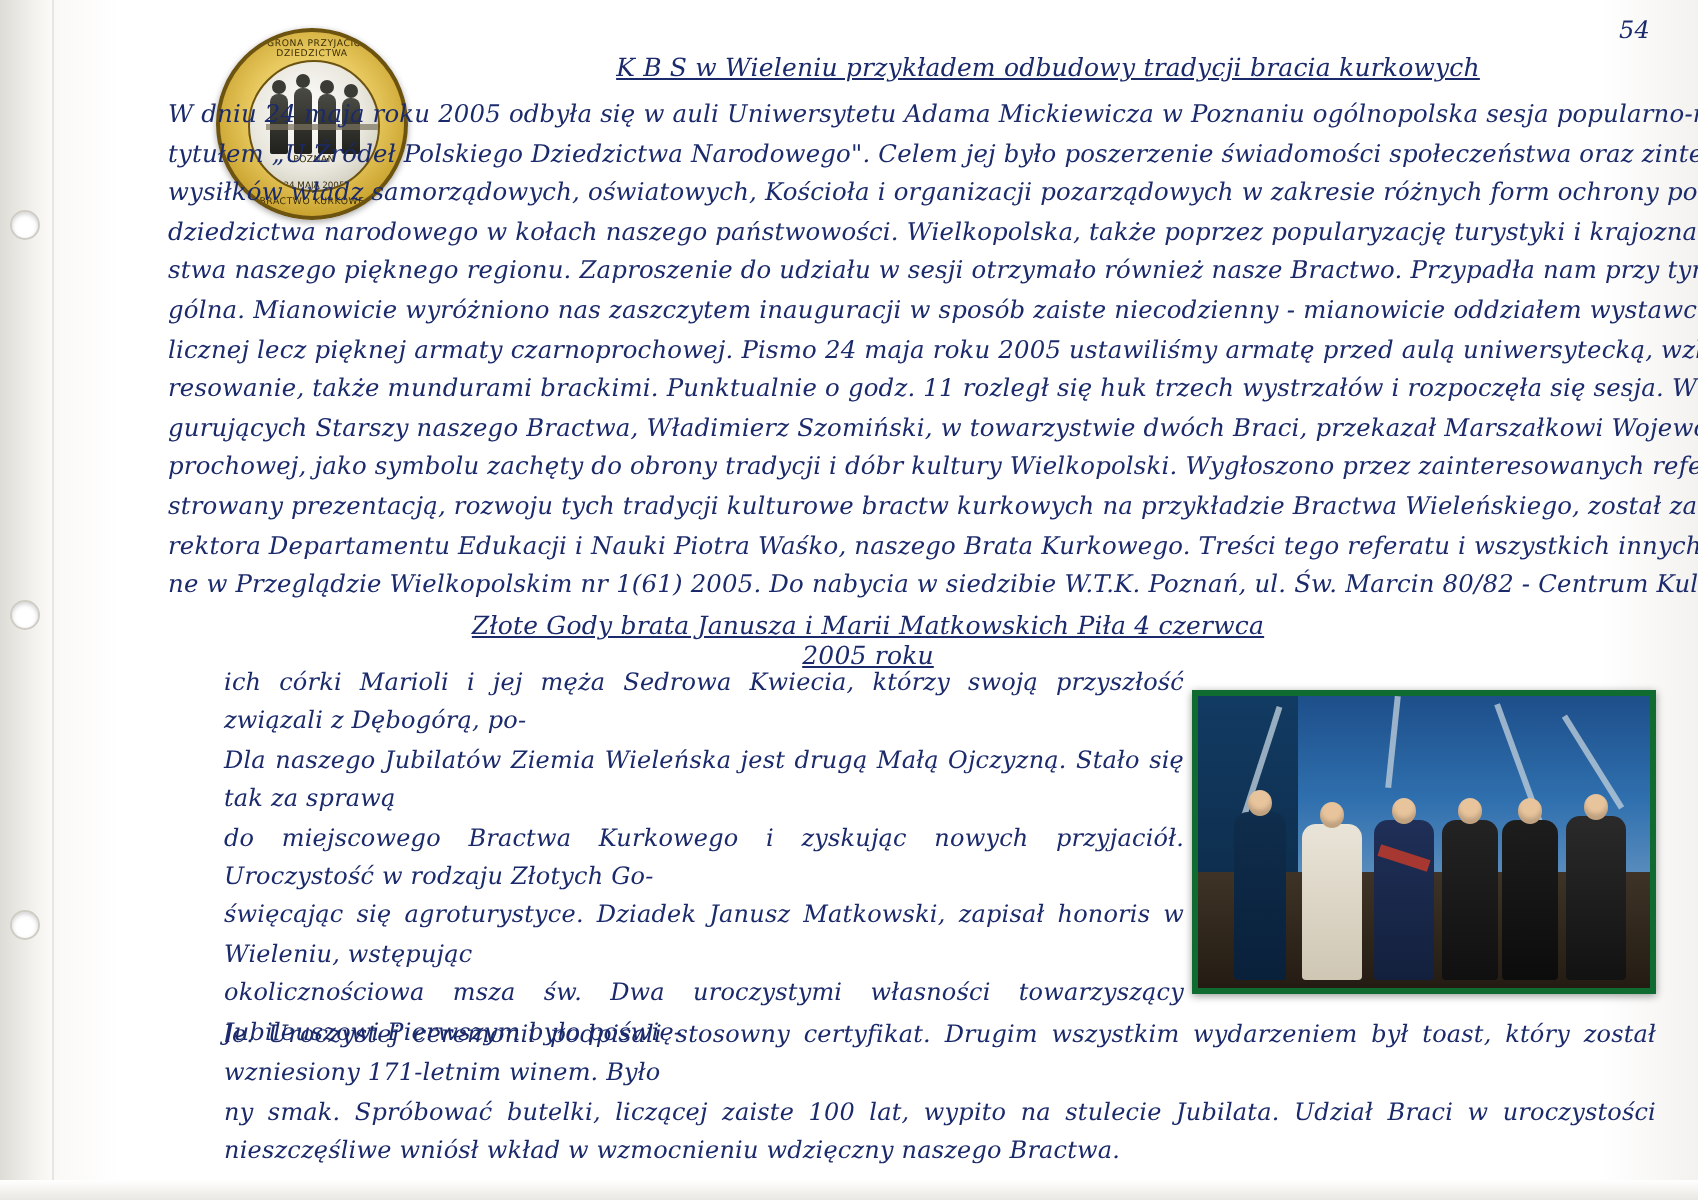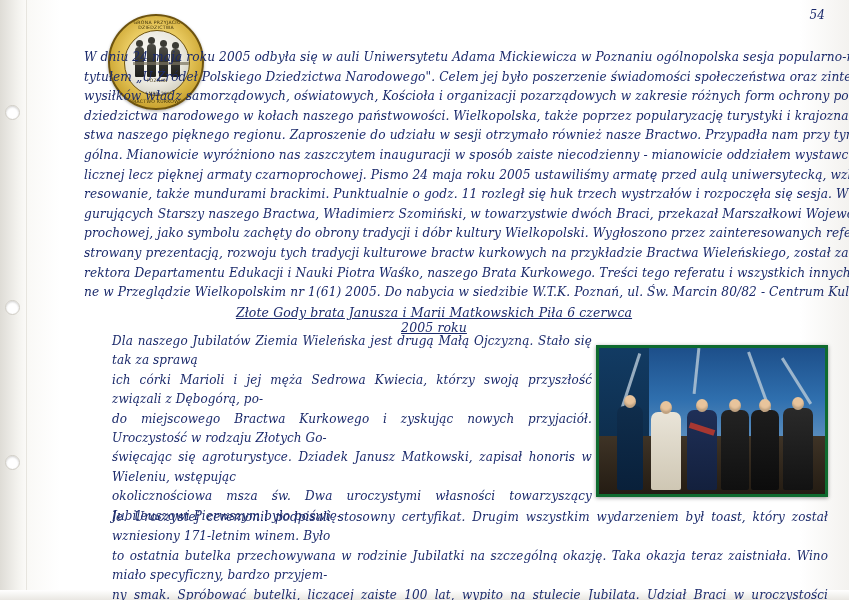--- a/index.html
+++ b/index.html
@@ -245,51 +245,51 @@
         <div class="fig f3"></div>
         <div class="fig f4"></div>
         <div class="ground"></div>
       </div>
       <div class="label-small lbl-top">POZNAŃ</div>
       <div class="label-small lbl-year">24 MAJA 2005</div>
     </div>
     <div class="arc-bottom">BRACTWO KURKOWE</div>
   </div>
 
+  <div class="block hand heading" id="block-a">K B S  w  Wieleniu przykładem odbudowy tradycji bracia kurkowych</div>
 
   <div class="block hand para" id="block-a-body">
     <span class="line">W dniu 24 maja roku 2005 odbyła się w auli Uniwersytetu Adama Mickiewicza w Poznaniu ogólnopolska sesja popularno-naukowa pod</span>
     <span class="line">tytułem „U Źródeł Polskiego Dziedzictwa Narodowego". Celem jej było poszerzenie świadomości społeczeństwa oraz zintegrowanie</span>
     <span class="line">wysiłków władz samorządowych, oświatowych, Kościoła i organizacji pozarządowych w zakresie różnych form ochrony polskiego</span>
     <span class="line">dziedzictwa narodowego w kołach naszego państwowości. Wielkopolska, także poprzez popularyzację turystyki i krajoznaw-</span>
     <span class="line">stwa naszego pięknego regionu. Zaproszenie do udziału w sesji otrzymało również nasze Bractwo. Przypadła nam przy tym rola szcze-</span>
     <span class="line">gólna. Mianowicie wyróżniono nas zaszczytem inauguracji w sposób zaiste niecodzienny - mianowicie oddziałem wystawców z naszej nie-</span>
     <span class="line">licznej lecz pięknej armaty czarnoprochowej. Pismo 24 maja roku 2005 ustawiliśmy armatę przed aulą uniwersytecką, wzbudzając zrozumiałe zainte-</span>
     <span class="line">resowanie, także mundurami brackimi. Punktualnie o godz. 11 rozległ się huk trzech wystrzałów i rozpoczęła się sesja. W trakcie wystąpień inau-</span>
     <span class="line">gurujących Starszy naszego Bractwa, Władimierz Szomiński, w towarzystwie dwóch Braci, przekazał Marszałkowi Województwa model armaty czarno-</span>
     <span class="line">prochowej, jako symbolu zachęty do obrony tradycji i dóbr kultury Wielkopolski. Wygłoszono przez zainteresowanych referatów. Jednym z ciekawszych, ili-</span>
     <span class="line">strowany prezentacją, rozwoju tych tradycji kulturowe bractw kurkowych na przykładzie Bractwa Wieleńskiego, został zaprezentowany przez Dy-</span>
     <span class="line">rektora Departamentu Edukacji i Nauki Piotra Waśko, naszego Brata Kurkowego. Treści tego referatu i wszystkich innych wygłoszonych, zostały zamieszczo-</span>
     <span class="line">ne w Przeglądzie Wielkopolskim nr 1(61) 2005. Do nabycia w siedzibie W.T.K. Poznań, ul. Św. Marcin 80/82  -  Centrum Kultury „Zamek" pokój 306.</span>
   </div>
 
-  <div class="block hand heading" id="block-b-heading">Złote Gody brata Janusza i Marii Matkowskich  Piła  6 czerwca 2005 roku</div>
+  <div class="block hand heading" id="block-b-heading">Złote Gody brata Janusza i Marii Matkowskich  Piła  4 czerwca 2005 roku</div>
 
   <div class="block hand para" id="block-b-body" style="font-size:12px; line-height:19.4px;">
+    <span class="line" style="white-space:normal">ich córki Marioli i jej męża Sedrowa Kwiecia, którzy swoją przyszłość związali z Dębogórą, po-</span>
     <span class="line" style="white-space:normal">Dla naszego Jubilatów Ziemia Wieleńska jest drugą Małą Ojczyzną. Stało się tak za sprawą</span>
-    <span class="line" style="white-space:normal">ich córki Marioli i jej męża Sedrowa Kwiecia, którzy swoją przyszłość związali z Dębogórą, po-</span>
     <span class="line" style="white-space:normal">do miejscowego Bractwa Kurkowego i zyskując nowych przyjaciół. Uroczystość w rodzaju Złotych Go-</span>
     <span class="line" style="white-space:normal">święcając się agroturystyce. Dziadek Janusz Matkowski, zapisał honoris w Wieleniu, wstępując</span>
     <span class="line" style="white-space:normal">okolicznościowa msza św. Dwa uroczystymi własności towarzyszący Jubileuszowi Pierwszym było poświę-</span>
 
   </div>
 
   <div class="block hand para" style="left:112px; top:508px; width:716px; font-size:12px; line-height:19.4px;">
     <span class="line" style="white-space:normal">le. Uroczystej ceremonii podpisali stosowny certyfikat. Drugim wszystkim wydarzeniem był toast, który został wzniesiony 171-letnim winem. Było</span>
-    <span class="line" style="white-space:normal">to ostatnia butelka przechowywana w rodzinie Jubilatki na szczególną okazję. Taka okazja teraz zaistniała. Wino miało specyficzny, bardzo przyjem-</span>
     <span class="line" style="white-space:normal">ny smak. Spróbować butelki, liczącej zaiste 100 lat, wypito na stulecie Jubilata. Udział Braci w uroczystości nieszczęśliwe wniósł wkład w wzmocnieniu wdzięczny naszego Bractwa.</span>
   </div>
 
   <div class="photo-frame">
     <div class="ph-sky"></div>
     <div class="ph-wall-left"></div>
     <div class="ph-floor"></div>
     <div class="ph-beam b1"></div>
     <div class="ph-beam b2"></div>
     <div class="ph-beam b3"></div>

